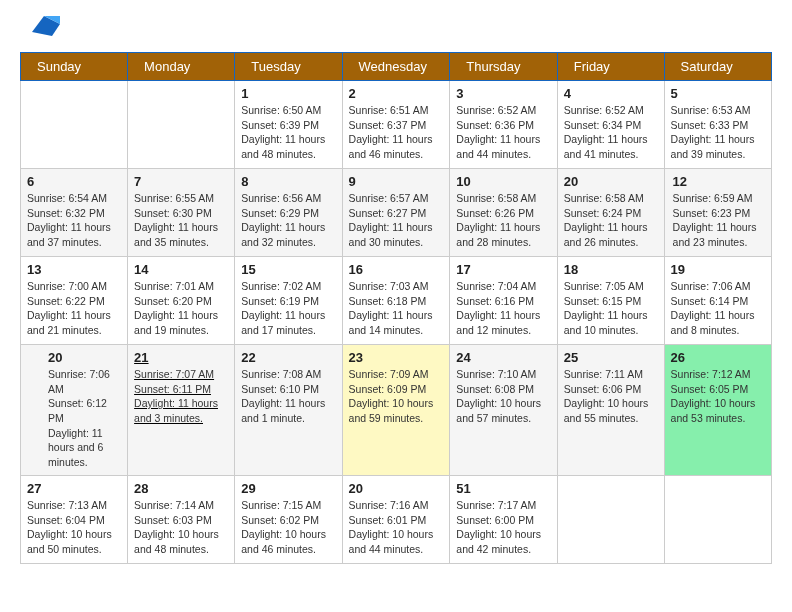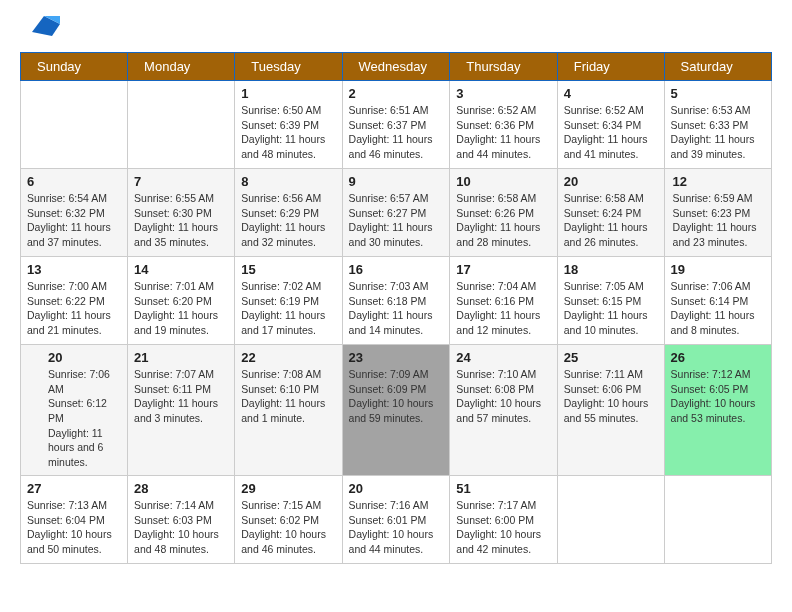--- a/index.html
+++ b/index.html
@@ -198,29 +198,29 @@
         <td>
           <span class="day-num">19</span>
           <div class="day-detail">Sunrise: 7:06 AM<br>Sunset: 6:14 PM<br>Daylight: 11 hours and 8 minutes.</div>
         </td>
       </tr>
       <tr>
         <td style="background: rgb(245, 245, 245); padding-left: 27px;">
           <span class="day-num">20</span>
           <div class="day-detail">Sunrise: 7:06 AM<br>Sunset: 6:12 PM<br>Daylight: 11 hours and 6 minutes.</div>
         </td>
-        <td style="background: rgb(245, 245, 245);">
+        <td style="background: rgb(245, 245, 245); text-decoration: underline;">
           <span class="day-num">21</span>
           <div class="day-detail">Sunrise: 7:07 AM<br>Sunset: 6:11 PM<br>Daylight: 11 hours and 3 minutes.</div>
         </td>
         <td style="background: rgb(245, 245, 245); margin-left: 20px;">
           <span class="day-num">22</span>
           <div class="day-detail">Sunrise: 7:08 AM<br>Sunset: 6:10 PM<br>Daylight: 11 hours and 1 minute.</div>
         </td>
-        <td style="background: #a3a3a3; margin-top: 36px;">
+        <td style="background: #fef9c3; margin-top: 36px;">
           <span class="day-num">23</span>
           <div class="day-detail">Sunrise: 7:09 AM<br>Sunset: 6:09 PM<br>Daylight: 10 hours and 59 minutes.</div>
         </td>
         <td style="background: rgb(245, 245, 245);">
           <span class="day-num">24</span>
           <div class="day-detail">Sunrise: 7:10 AM<br>Sunset: 6:08 PM<br>Daylight: 10 hours and 57 minutes.</div>
         </td>
         <td style="background: rgb(245, 245, 245);">
           <span class="day-num">25</span>
           <div class="day-detail">Sunrise: 7:11 AM<br>Sunset: 6:06 PM<br>Daylight: 10 hours and 55 minutes.</div>

